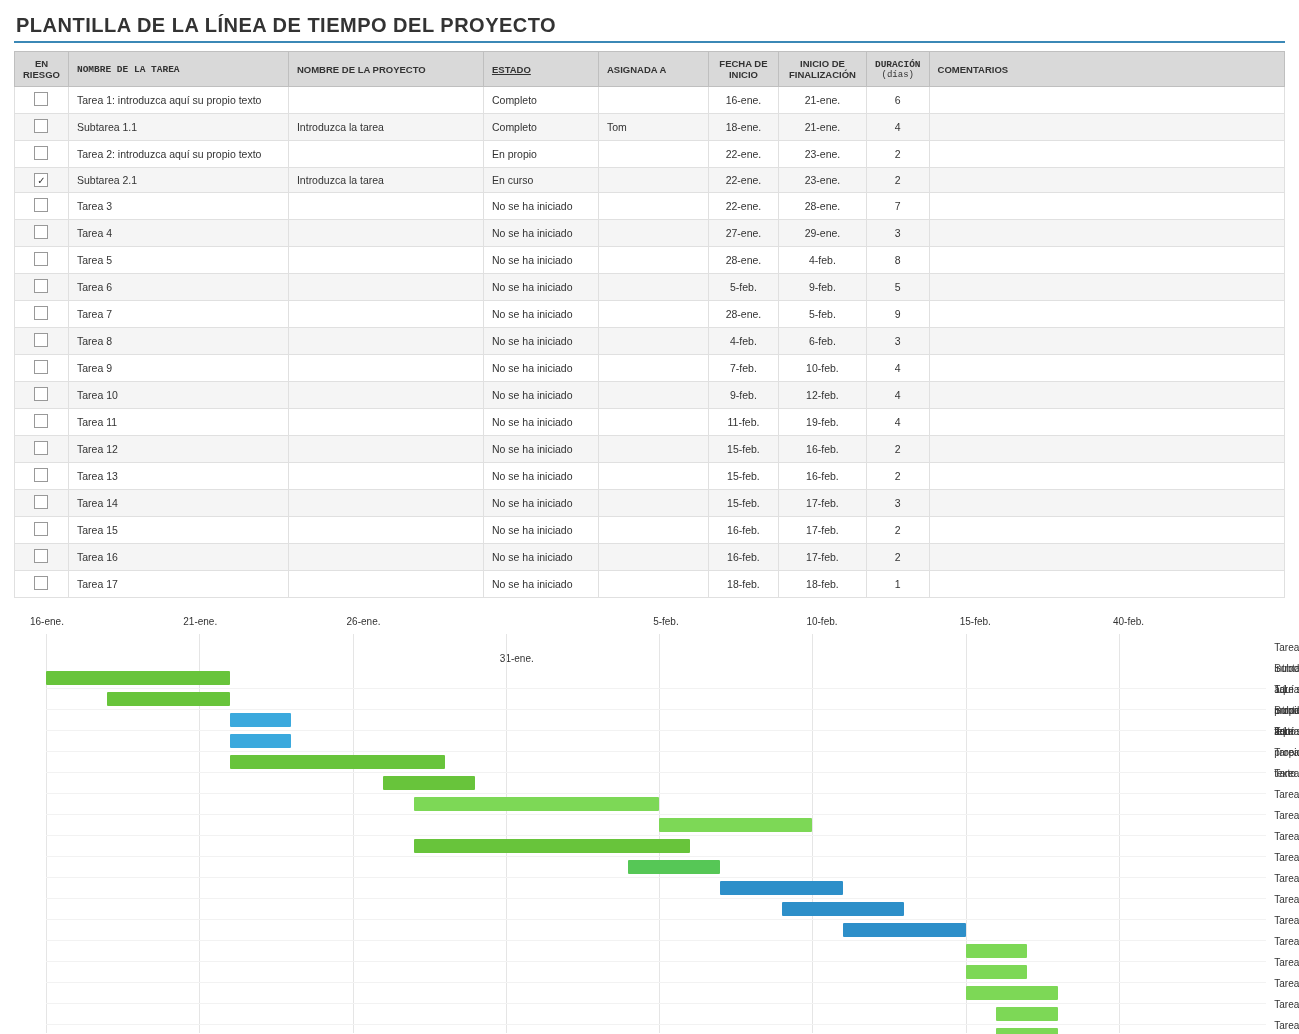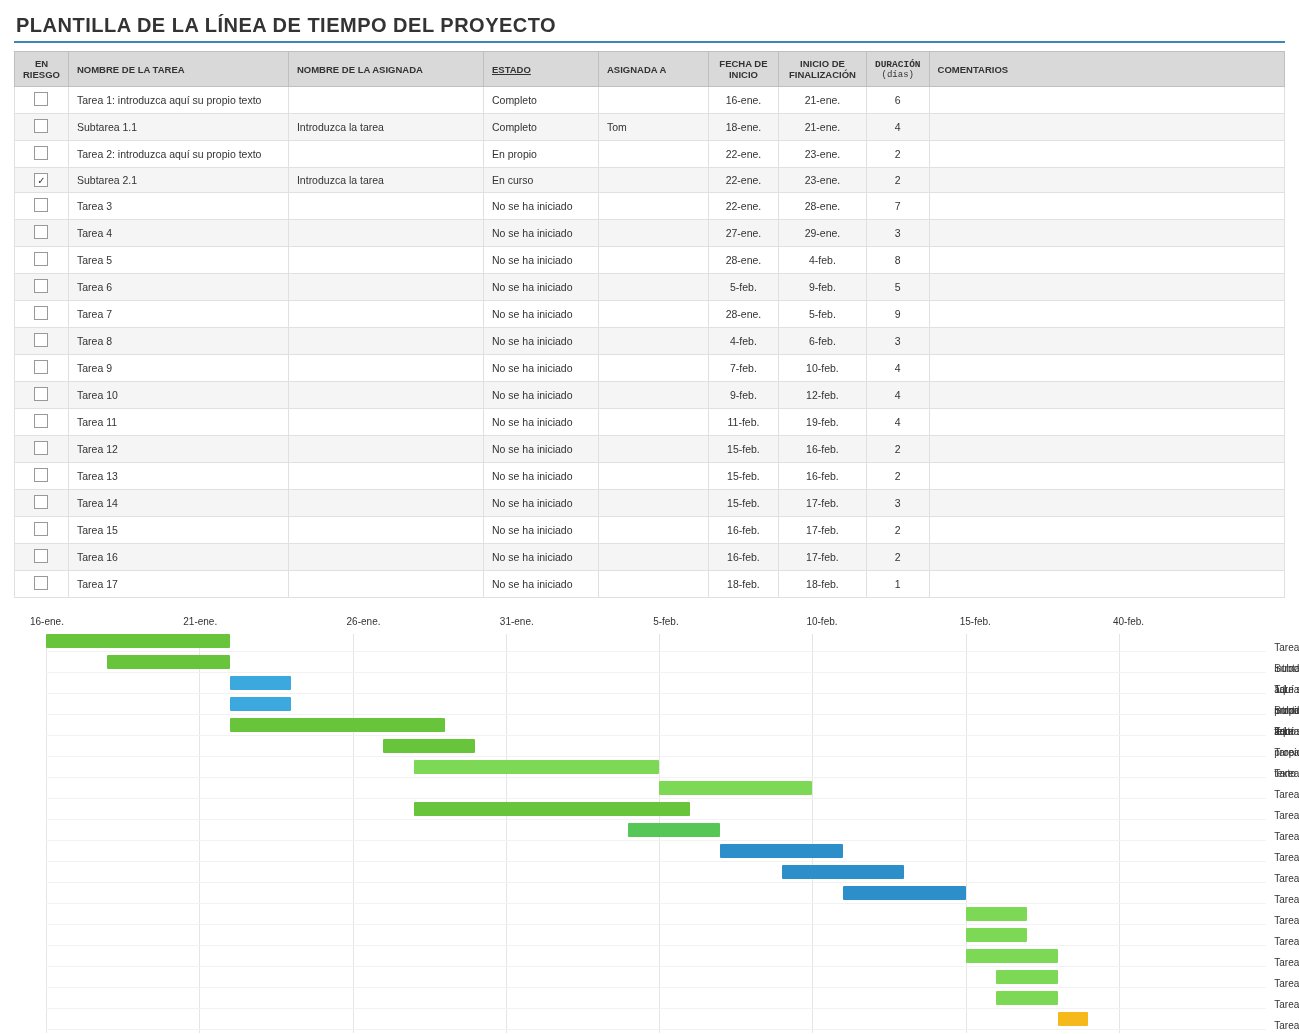--- a/index.html
+++ b/index.html
@@ -9,21 +9,21 @@
   table.tasks { width: 100%; border-collapse: collapse; }
   table.tasks th { background: #d9d9d9; font-size: 9.5px; font-weight: 700; padding: 6px 8px; text-align: left; border: 1px solid #bfbfbf; vertical-align: middle; }
   table.tasks th.center { text-align: center; }
   table.tasks th small { display: block; font-weight: 400; font-size: 9px; }
   table.tasks td { border: 1px solid #e0e0e0; padding: 5px 8px; height: 25px; vertical-align: middle; font-size: 10.5px; }
   table.tasks tr:nth-child(even) td { background: #f5f5f5; }
   table.tasks td.center { text-align: center; }
   .chk { width: 14px; height: 14px; border: 1px solid #999; background: #fff; display: inline-flex; align-items: center; justify-content: center; font-size: 10px; }
   .chk.checked::after { content: "✓"; color: #333; }
   .col-risk { width: 46px; }
-  .col-task { width: 220px; }
+  .col-task { width: 220px; font-family: Liberation Mono, monospace; }
   .col-sub { width: 195px; }
   .col-state { width: 115px; text-decoration: underline; }
   .col-assign { width: 110px; }
   .col-start { width: 70px; }
   .col-end { width: 88px; }
   .col-dur { width: 58px; font-family: Liberation Mono, monospace; }
   .gantt-wrap { margin-top: 18px; display: flex; }
   .gantt-area { position: relative; flex: 0 0 1105px; }
   .gantt-dates { display: flex; margin-bottom: 4px; font-size: 10px; }
   .gantt-dates span { display: inline-block; }
@@ -47,21 +47,21 @@
 <body>
 
 <h1>PLANTILLA DE LA LÍNEA DE TIEMPO DEL PROYECTO</h1>
 <div class="hr"></div>
 
 <table class="tasks">
   <thead>
     <tr>
       <th class="col-risk center">EN RIESGO</th>
       <th class="col-task">NOMBRE DE LA TAREA</th>
-      <th class="col-sub">NOMBRE DE LA ASIGNADA</th>
+      <th class="col-sub">NOMBRE DE LA PROYECTO</th>
       <th class="col-state">ESTADO</th>
       <th class="col-assign">ASIGNADA A</th>
       <th class="col-start center">FECHA DE INICIO</th>
       <th class="col-end center">INICIO DE FINALIZACIÓN</th>
       <th class="col-dur center">
         <span>DURACIÓN</span><small>(días)</small>
       </th>
       <th>COMENTARIOS</th>
     </tr>
   </thead>
@@ -278,21 +278,21 @@
     </tbody>
 </table>
 
 <div class="gantt-wrap">
   <div class="gantt-area">
     <div class="gantt-dates" id="gantt-dates">
         <span style="width: 16px;"></span>
         <span style="width: 153.286px;">16-ene.</span>
         <span style="width: 153.286px;">21-ene.</span>
         <span style="width: 153.286px; margin-left: 10px;">26-ene.</span>
-        <span style="width: 153.286px;">31-ene.</span>
+        <span style="width: 153.286px; margin-top: 37px;">31-ene.</span>
         <span style="width: 153.286px;">5-feb.</span>
         <span style="width: 153.286px;">10-feb.</span>
         <span style="width: 153.286px;">15-feb.</span>
         <span style="width: 153.286px;">40-feb.</span>
       </div>
     <div class="gantt-grid" id="gantt-grid" style="height: 399px;">
         <div class="vline" style="left: 0px;"></div>
         <div class="vline" style="left: 153.286px;"></div>
         <div class="vline" style="left: 306.571px;"></div>
         <div class="vline" style="left: 459.857px;"></div>

